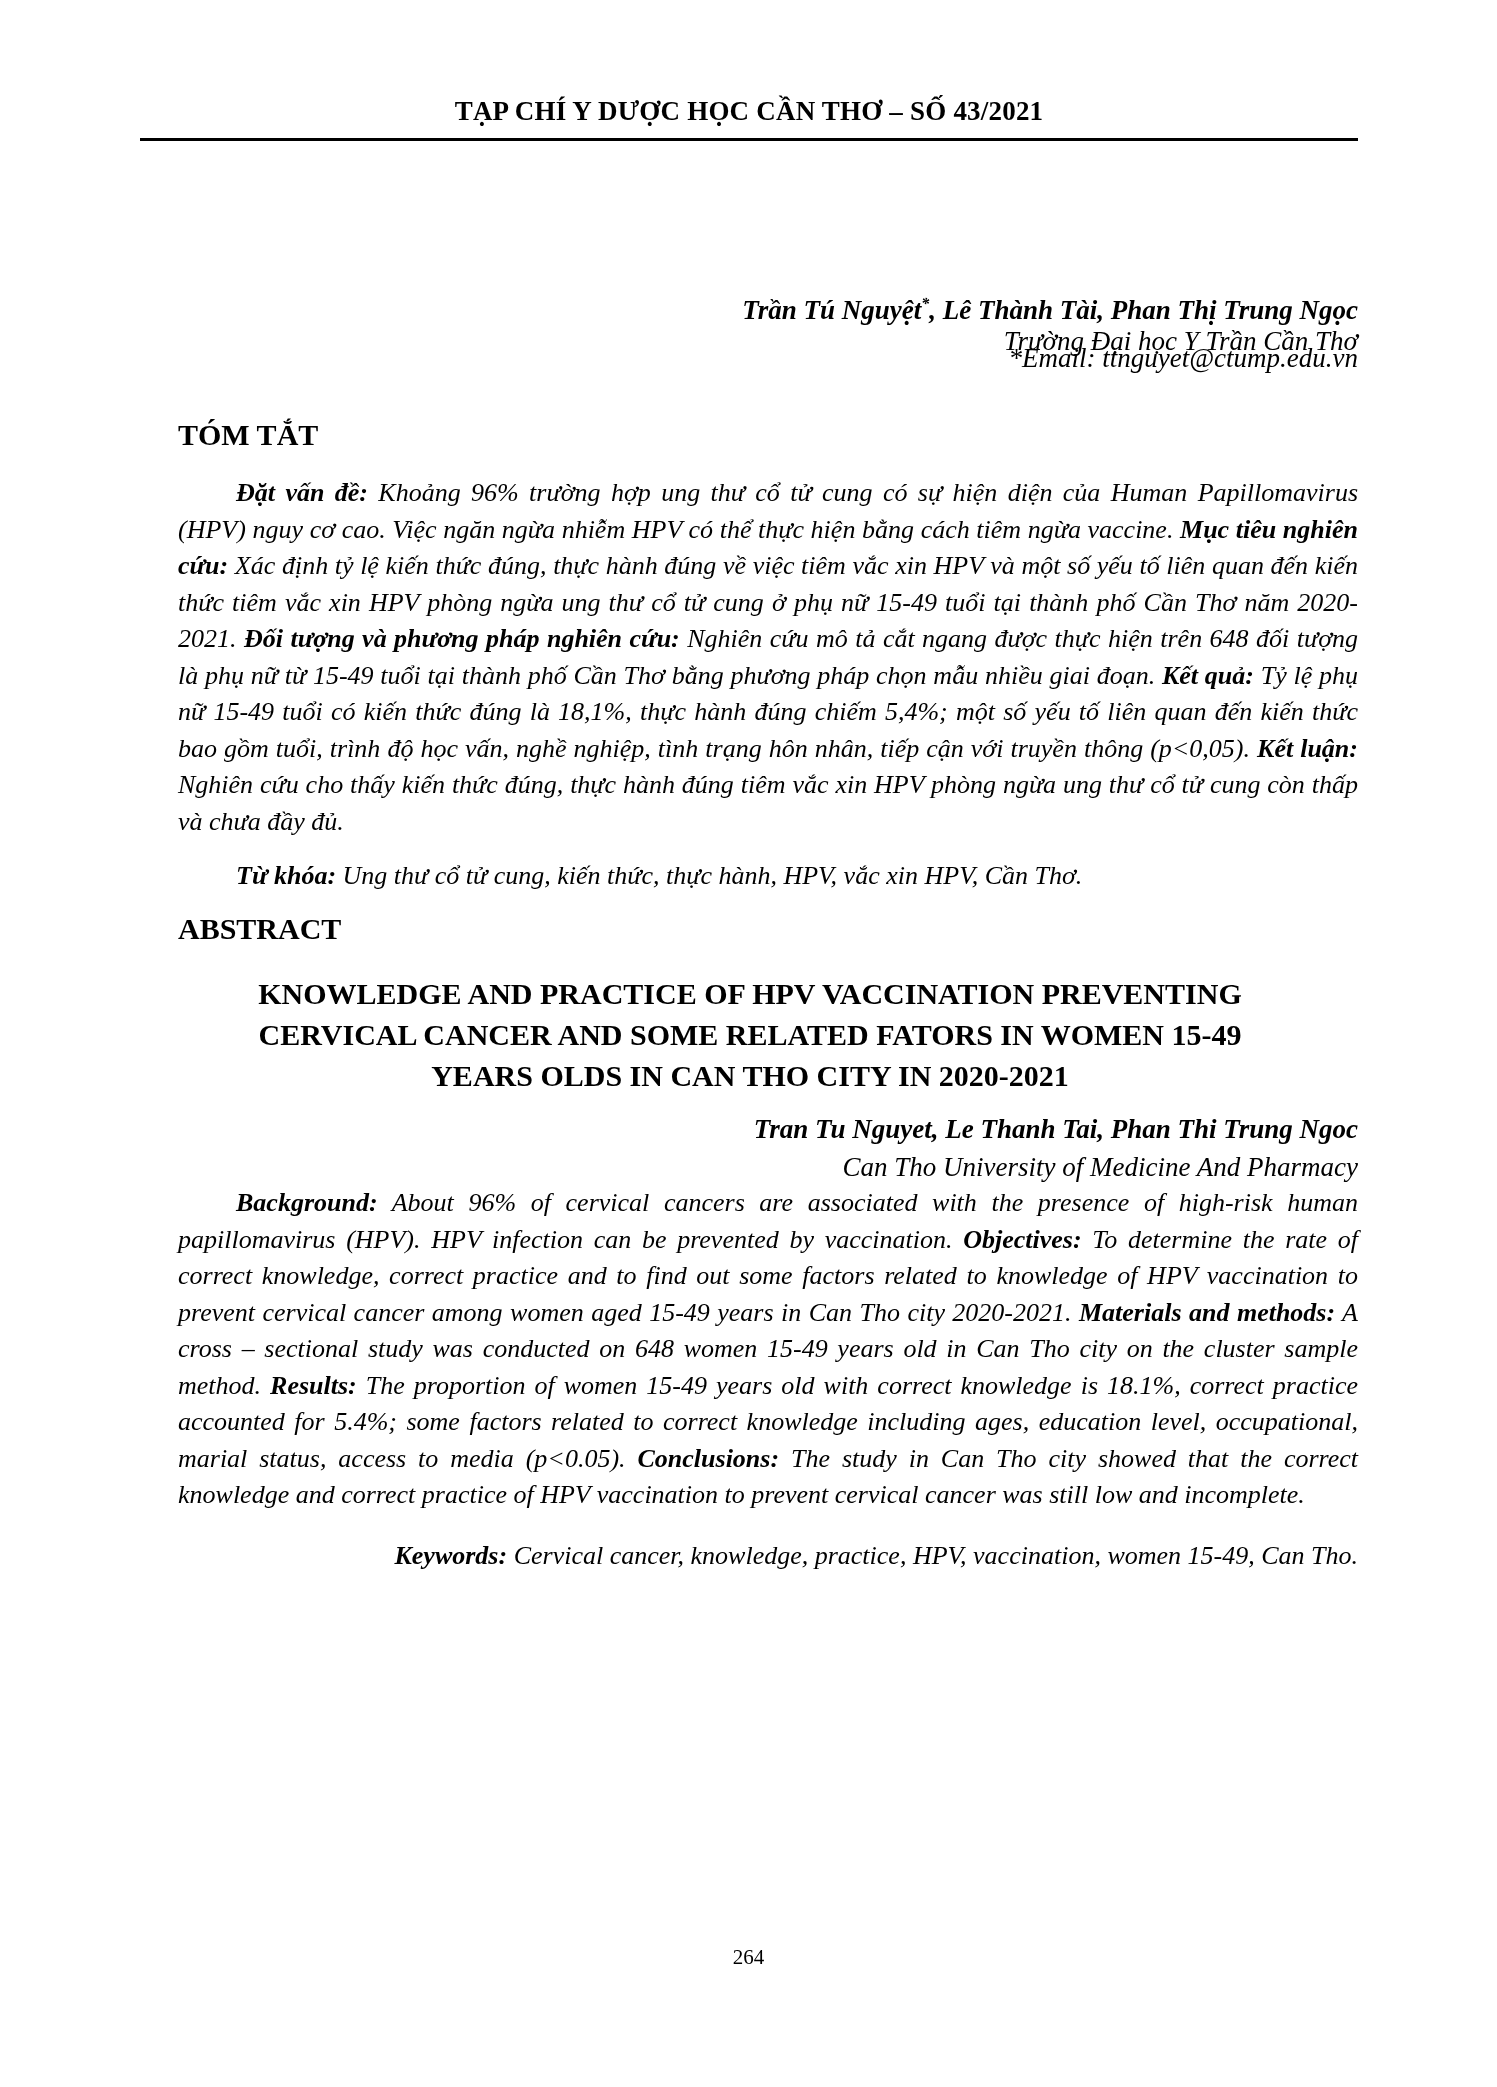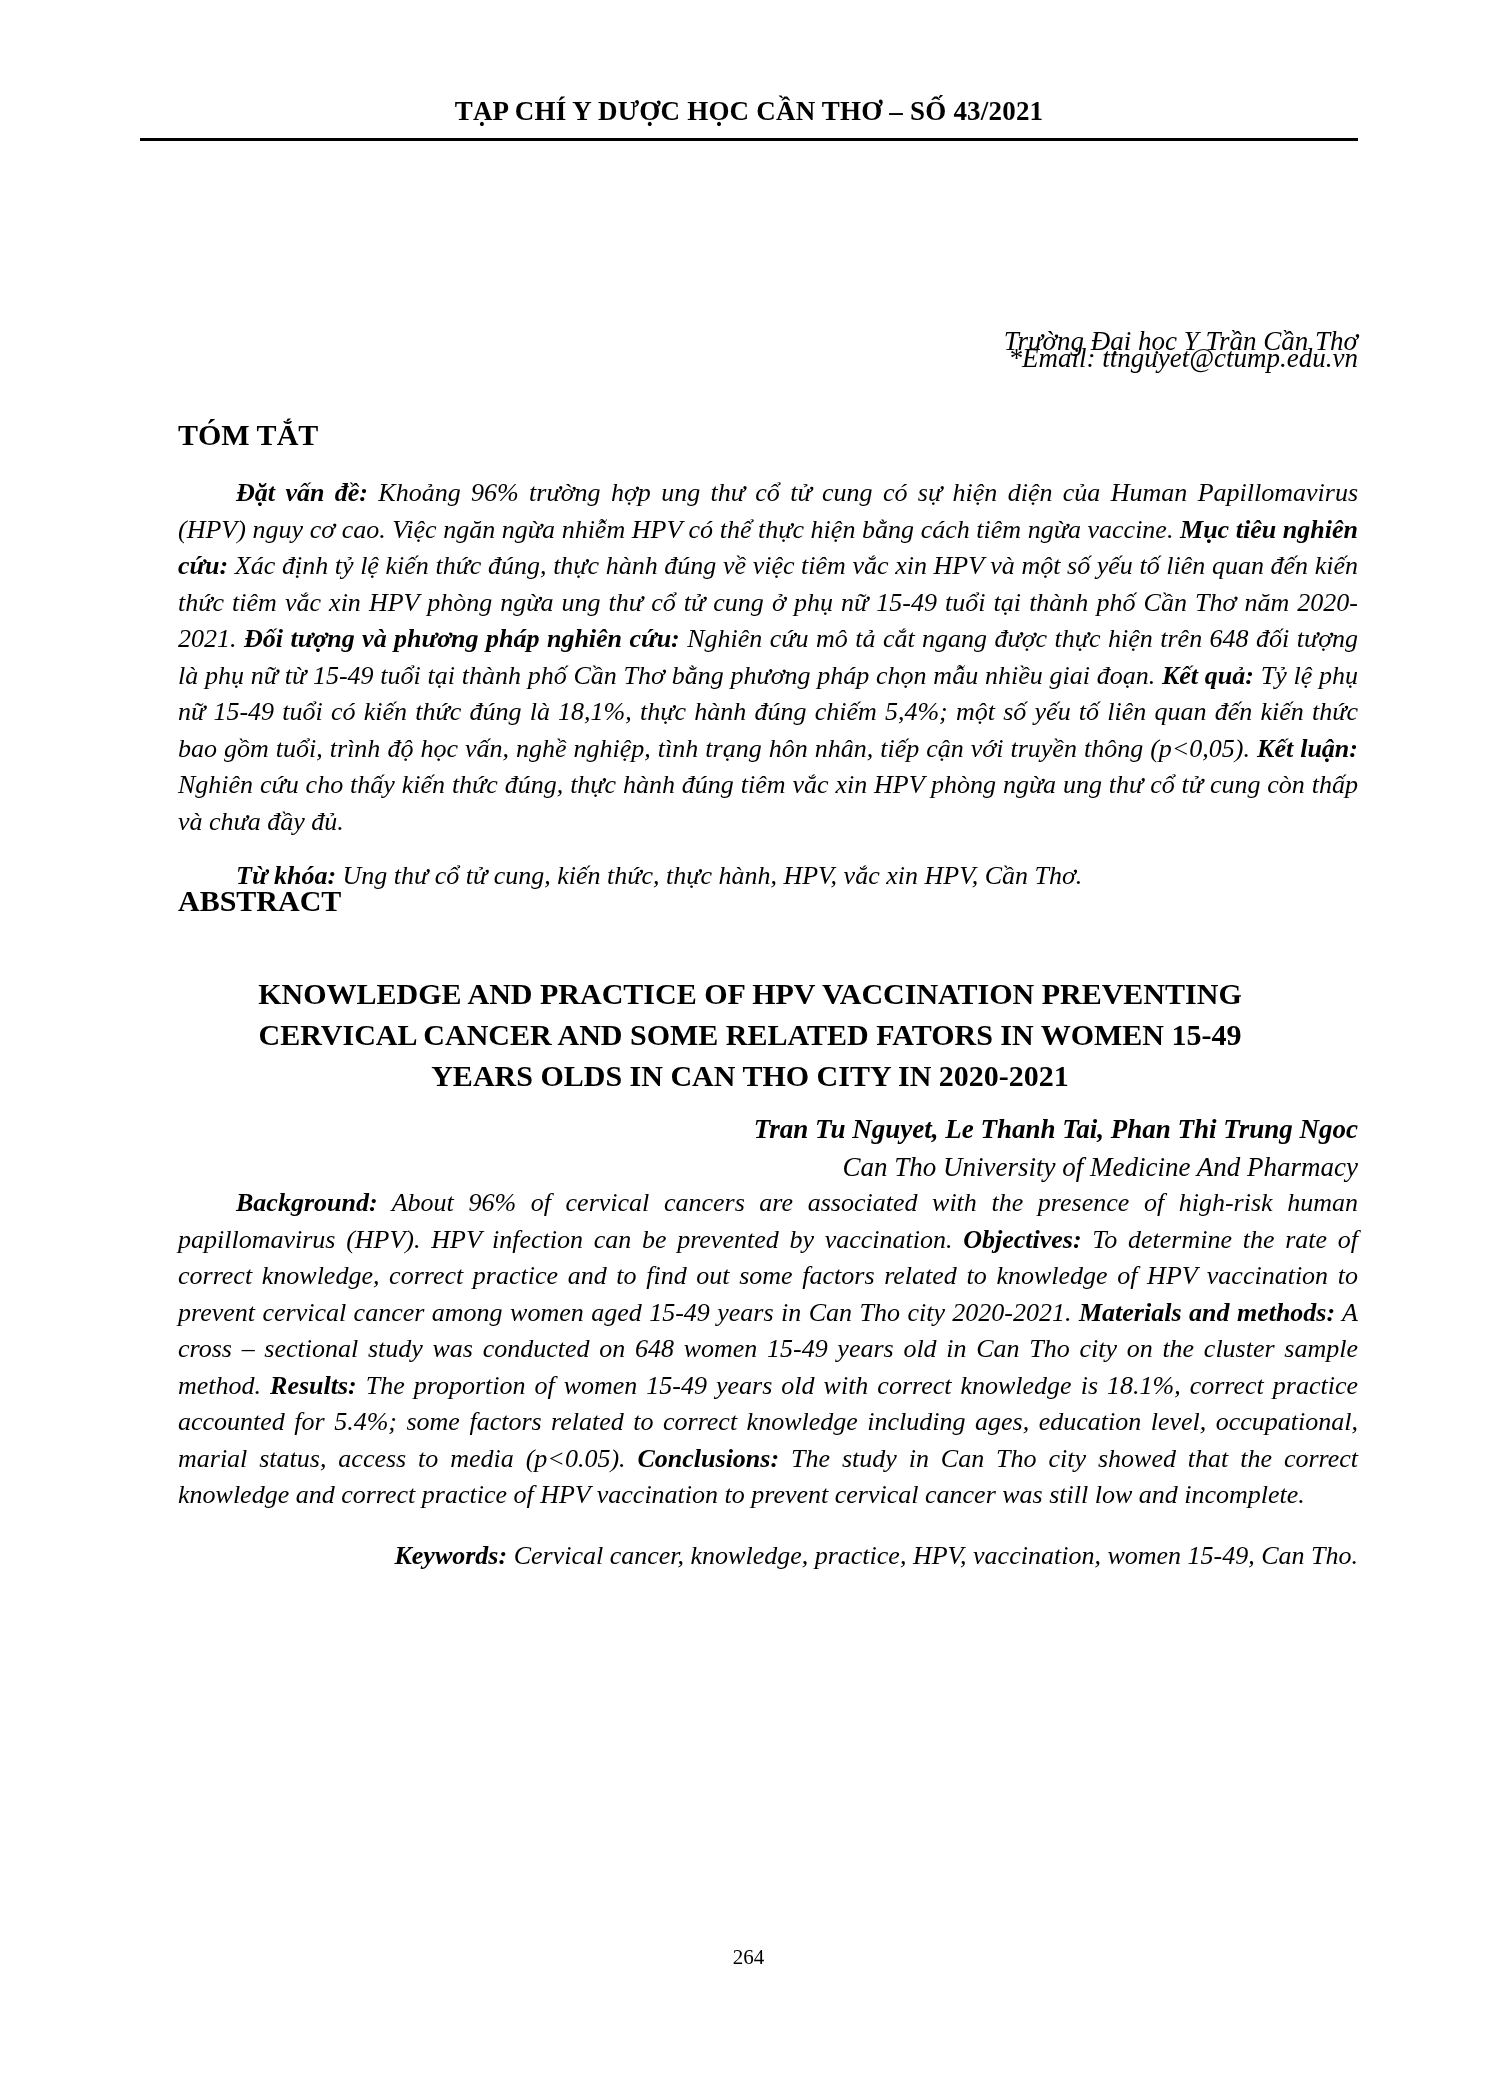--- a/index.html
+++ b/index.html
@@ -12,21 +12,21 @@
   .title { position: absolute; left: 150px; width: 1200px; top: 150px; text-align: center;
            font-weight: bold; font-size: 31px; line-height: 41px; }
   .authors { position: absolute; right: 139px; top: 286px; font-style: italic; font-weight: bold;
              font-size: 27px; line-height: 36px; text-align: right; }
   .affil { position: absolute; right: 139px; top: 323px; font-style: italic; font-size: 27px;
            line-height: 36px; text-align: right; }
   .email { position: absolute; right: 139px; top: 340px; font-style: italic; font-size: 27px;
            line-height: 36px; text-align: right; }
   .section-heading { position: absolute; left: 178px; font-weight: bold; font-size: 30px; }
   .h-tomtat { top: 418px; }
-  .h-abstract { top: 884px; }
+  .h-abstract { top: 912px; }
   .body-text { position: absolute; left: 178px; width: 1180px; font-style: italic; font-size: 26px;
                line-height: 36.5px; text-align: justify; }
   .body-text p { margin: 0; text-indent: 58px; }
   .body-text b { font-weight: bold; }
   .vi-abstract { top: 475px; }
   .keywords-vi { position: absolute; left: 236px; top: 861px; font-style: italic; font-size: 26px; }
   .en-title { position: absolute; left: 150px; width: 1200px; top: 973px; text-align: center;
               font-weight: bold; font-size: 30px; line-height: 41px; }
   .en-authors { position: absolute; right: 139px; top: 1111px; font-style: italic; font-weight: bold;
                 font-size: 27px; line-height: 36px; }
@@ -38,20 +38,21 @@
 </style>
 </head>
 <body>
 
 <div class="page">
 
   <div class="running-head">TẠP CHÍ Y DƯỢC HỌC CẦN THƠ – SỐ 43/2021</div>
   <div class="rule"></div>
 
 
+  <div class="authors"><span>Trần Tú Nguyệt</span><sup>*</sup><span>, Lê Thành Tài, Phan Thị Trung Ngọc</span></div>
   <div class="affil">Trường Đại học Y Trần Cần Thơ</div>
   <div class="email">*Email: ttnguyet@ctump.edu.vn</div>
 
   <div class="section-heading h-tomtat">TÓM TẮT</div>
 
   <div class="body-text vi-abstract">
     <p><b>Đặt vấn đề:</b><span> Khoảng 96% trường hợp ung thư cổ tử cung có sự hiện diện của Human Papillomavirus (HPV) nguy cơ cao. Việc ngăn ngừa nhiễm HPV có thể thực hiện bằng cách tiêm ngừa vaccine. </span><b>Mục tiêu nghiên cứu:</b><span> Xác định tỷ lệ kiến thức đúng, thực hành đúng về việc tiêm vắc xin HPV và một số yếu tố liên quan đến kiến thức tiêm vắc xin HPV phòng ngừa ung thư cổ tử cung ở phụ nữ 15-49 tuổi tại thành phố Cần Thơ năm 2020-2021. </span><b>Đối tượng và phương pháp nghiên cứu:</b><span> Nghiên cứu mô tả cắt ngang được thực hiện trên 648 đối tượng là phụ nữ từ 15-49 tuổi tại thành phố Cần Thơ bằng phương pháp chọn mẫu nhiều giai đoạn. </span><b>Kết quả:</b><span> Tỷ lệ phụ nữ 15-49 tuổi có kiến thức đúng là 18,1%, thực hành đúng chiếm 5,4%; một số yếu tố liên quan đến kiến thức bao gồm tuổi, trình độ học vấn, nghề nghiệp, tình trạng hôn nhân, tiếp cận với truyền thông (p&lt;0,05). </span><b>Kết luận:</b><span> Nghiên cứu cho thấy kiến thức đúng, thực hành đúng tiêm vắc xin HPV phòng ngừa ung thư cổ tử cung còn thấp và chưa đầy đủ.</span></p>
   </div>
 
   <div class="keywords-vi"><b>Từ khóa:</b><span> Ung thư cổ tử cung, kiến thức, thực hành, HPV, vắc xin HPV, Cần  Thơ.</span></div>

